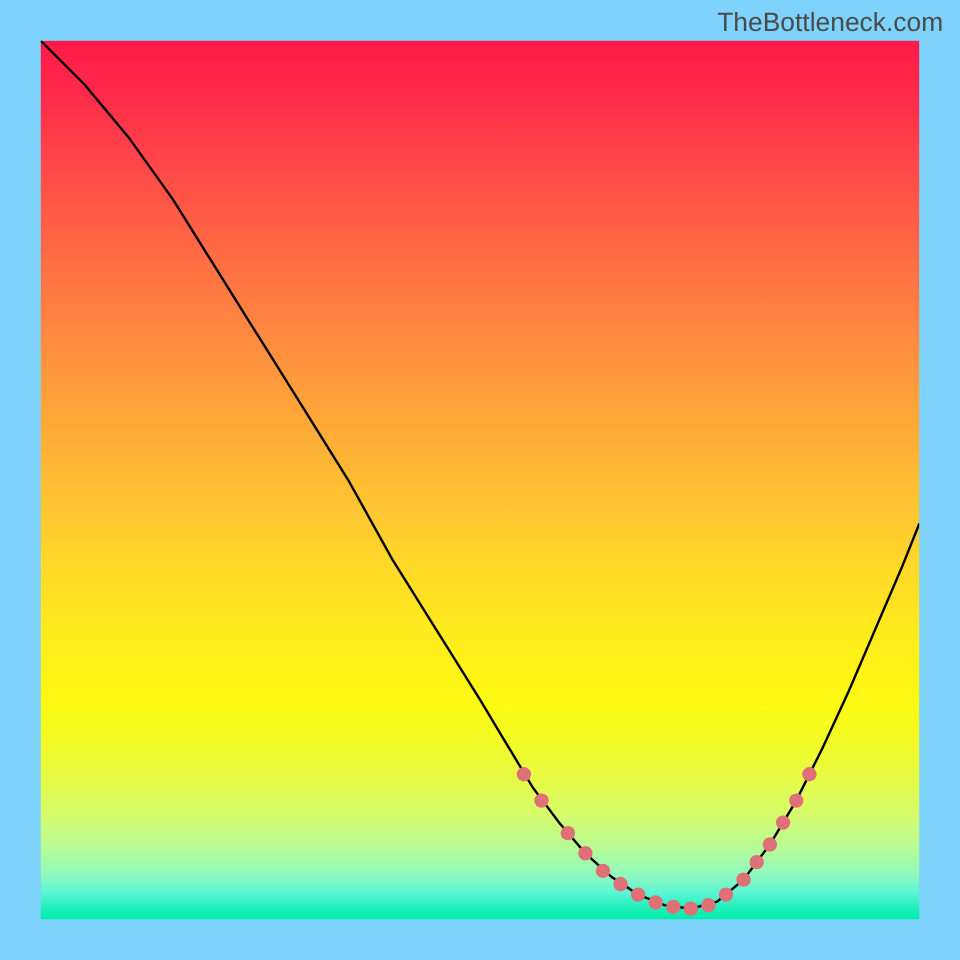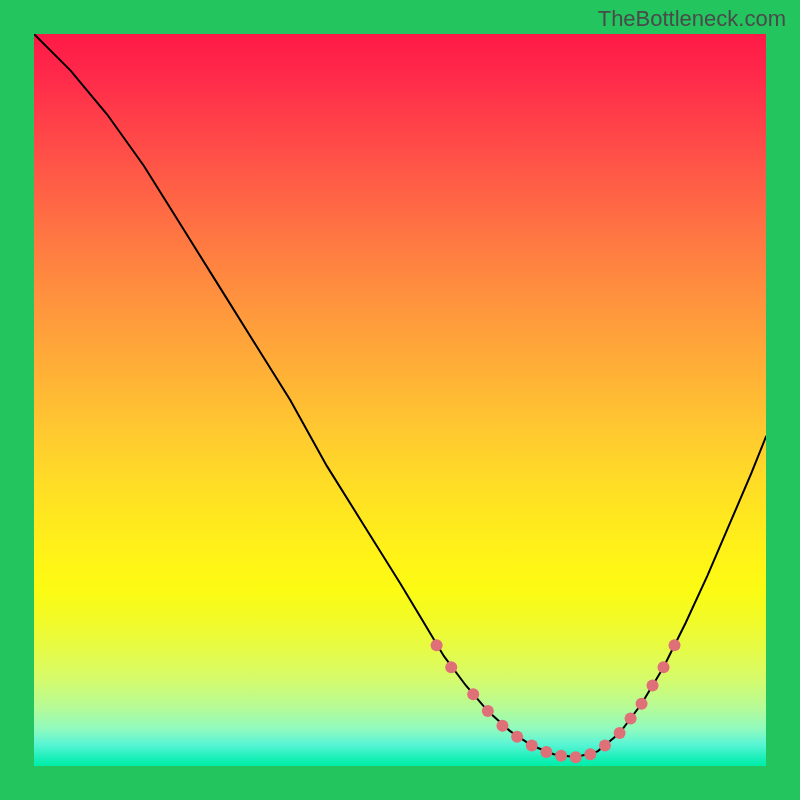--- a/index.html
+++ b/index.html
@@ -1,21 +1,21 @@
 <!DOCTYPE html>
 <html><head>
 <meta charset="utf-8">
 <style>
   * { margin: 0; padding: 0; box-sizing: border-box; }
   html, body { width: 800px; height: 800px; background: #000; overflow: hidden; }
   .container {
     width: 800px;
     height: 800px;
     position: relative;
-    background: #22c55e;
+    background: #7dd3fc;
   }
   .watermark {
     position: absolute;
     top: 6px;
     right: 14px;
     color: #4a4a4a;
     font-family: Arial, sans-serif;
     font-size: 22px;
     font-weight: 500;
     z-index: 10;

